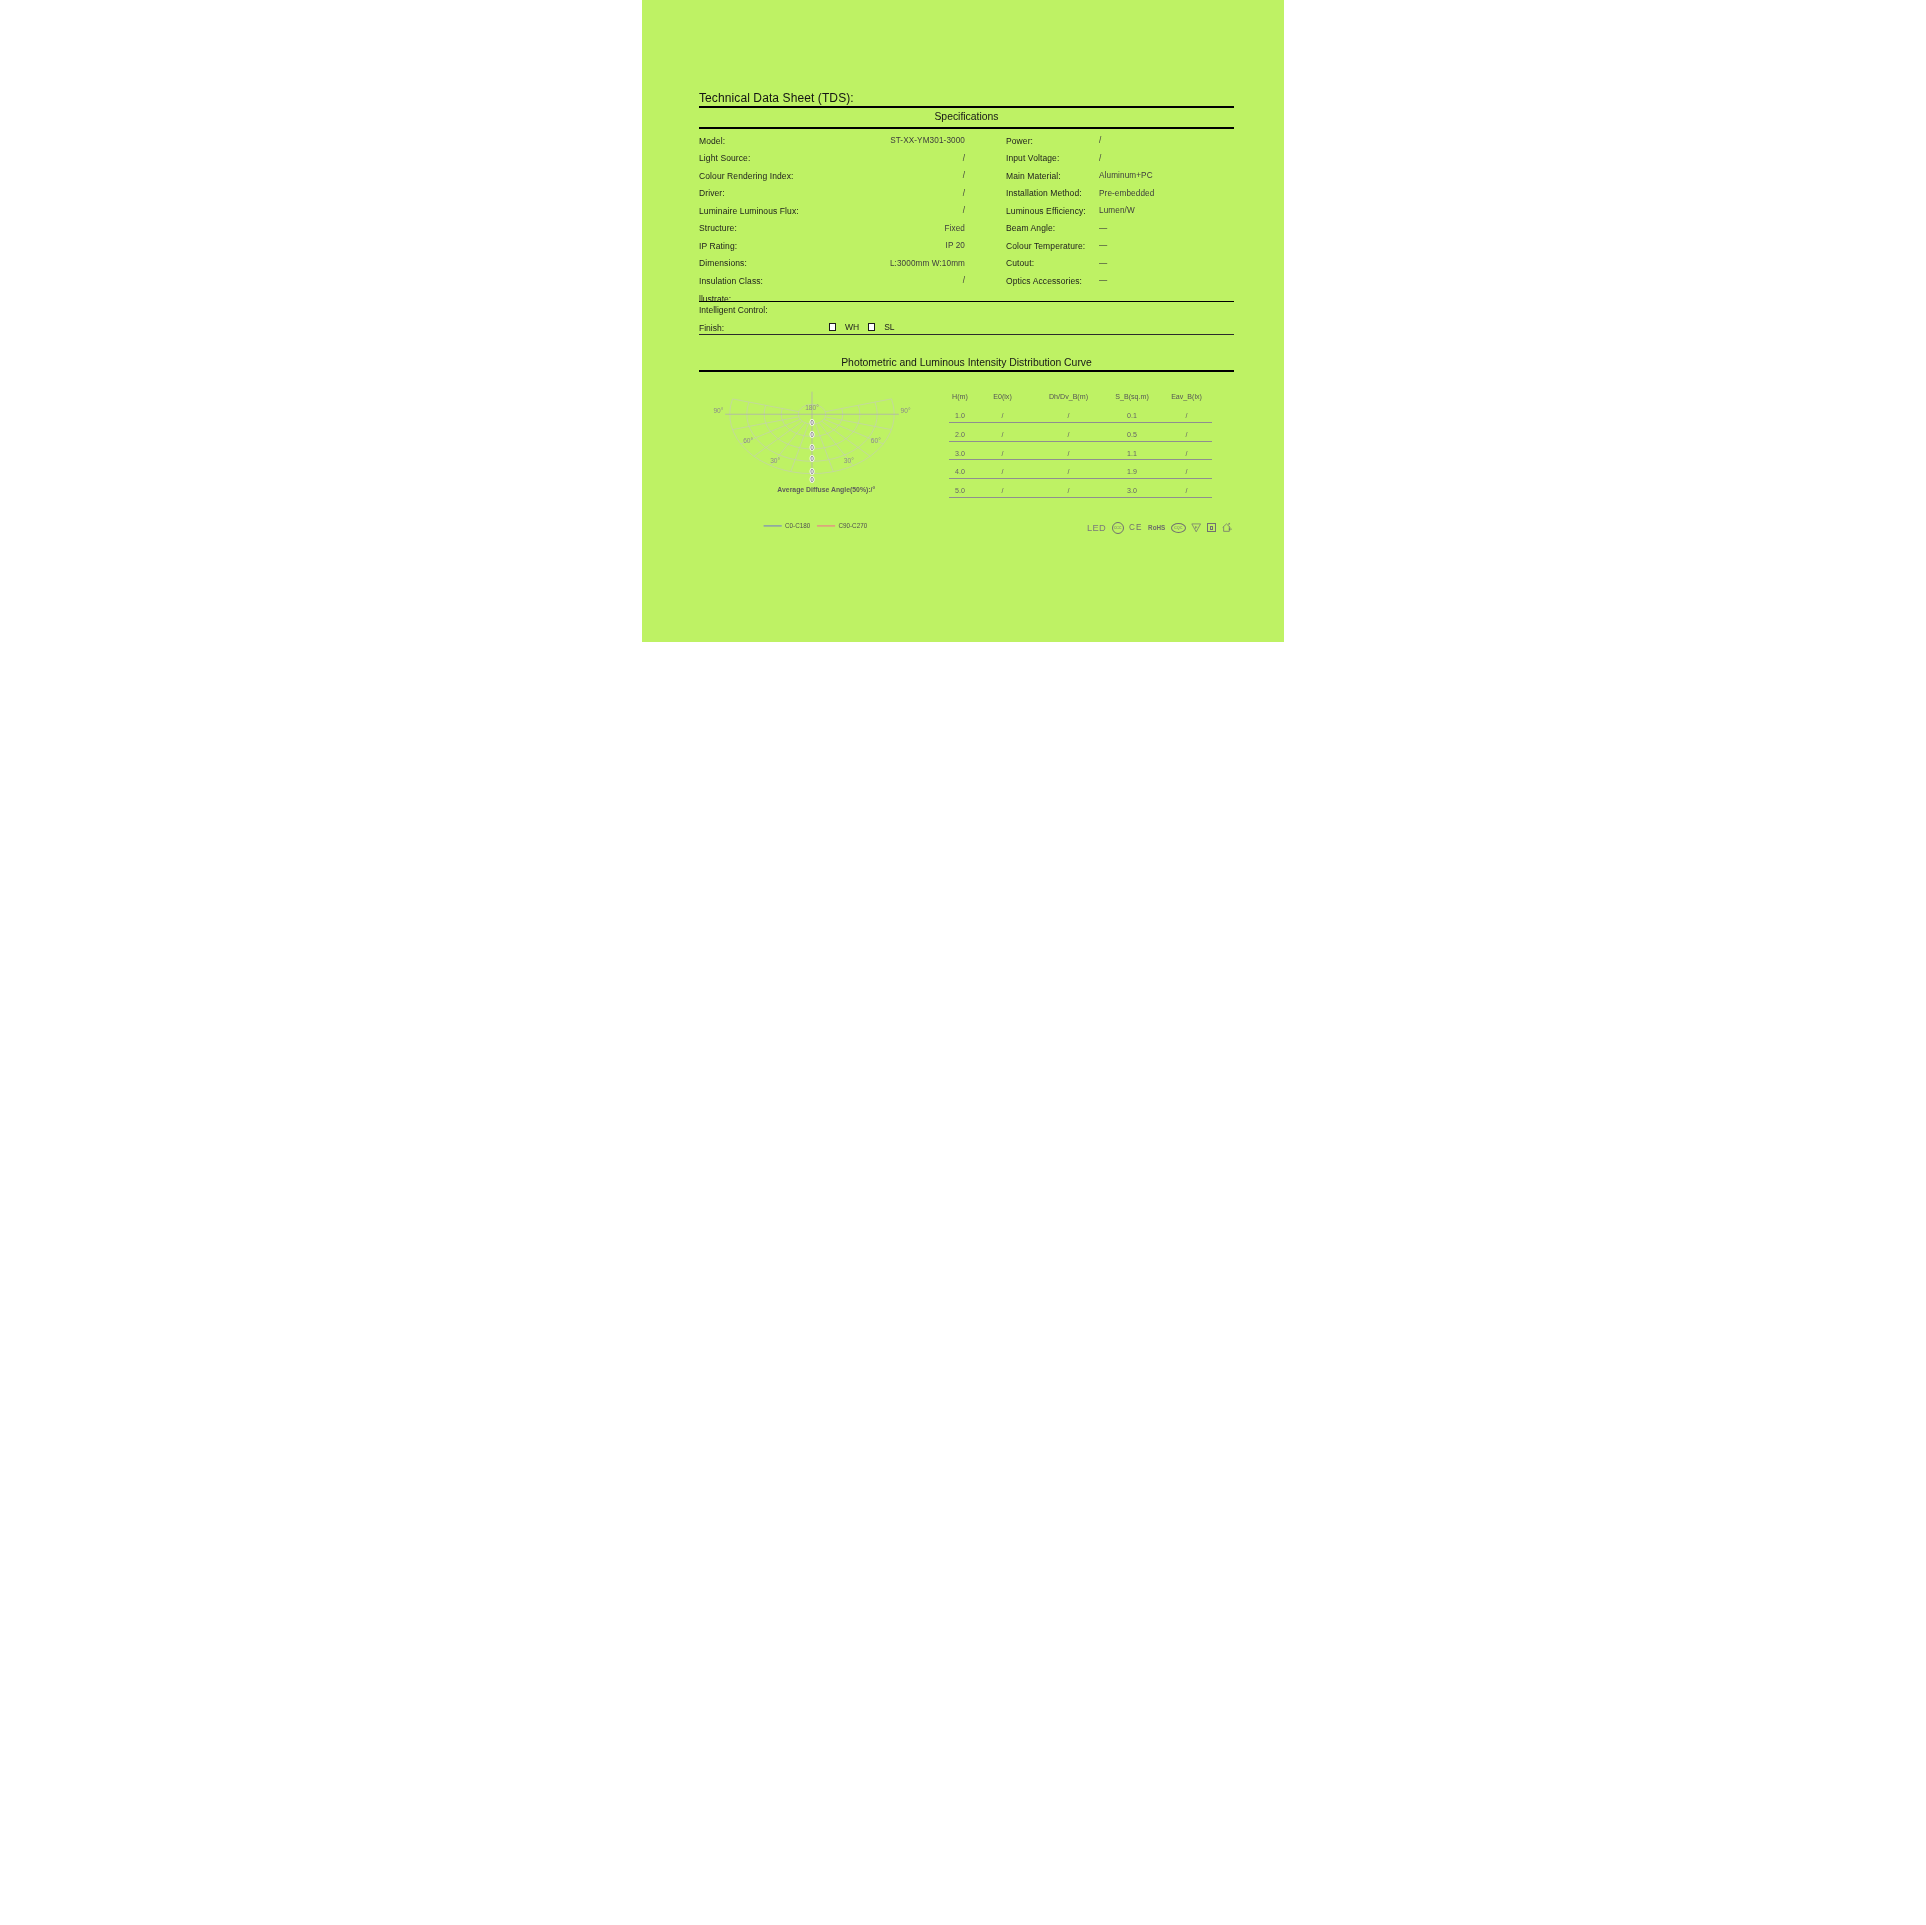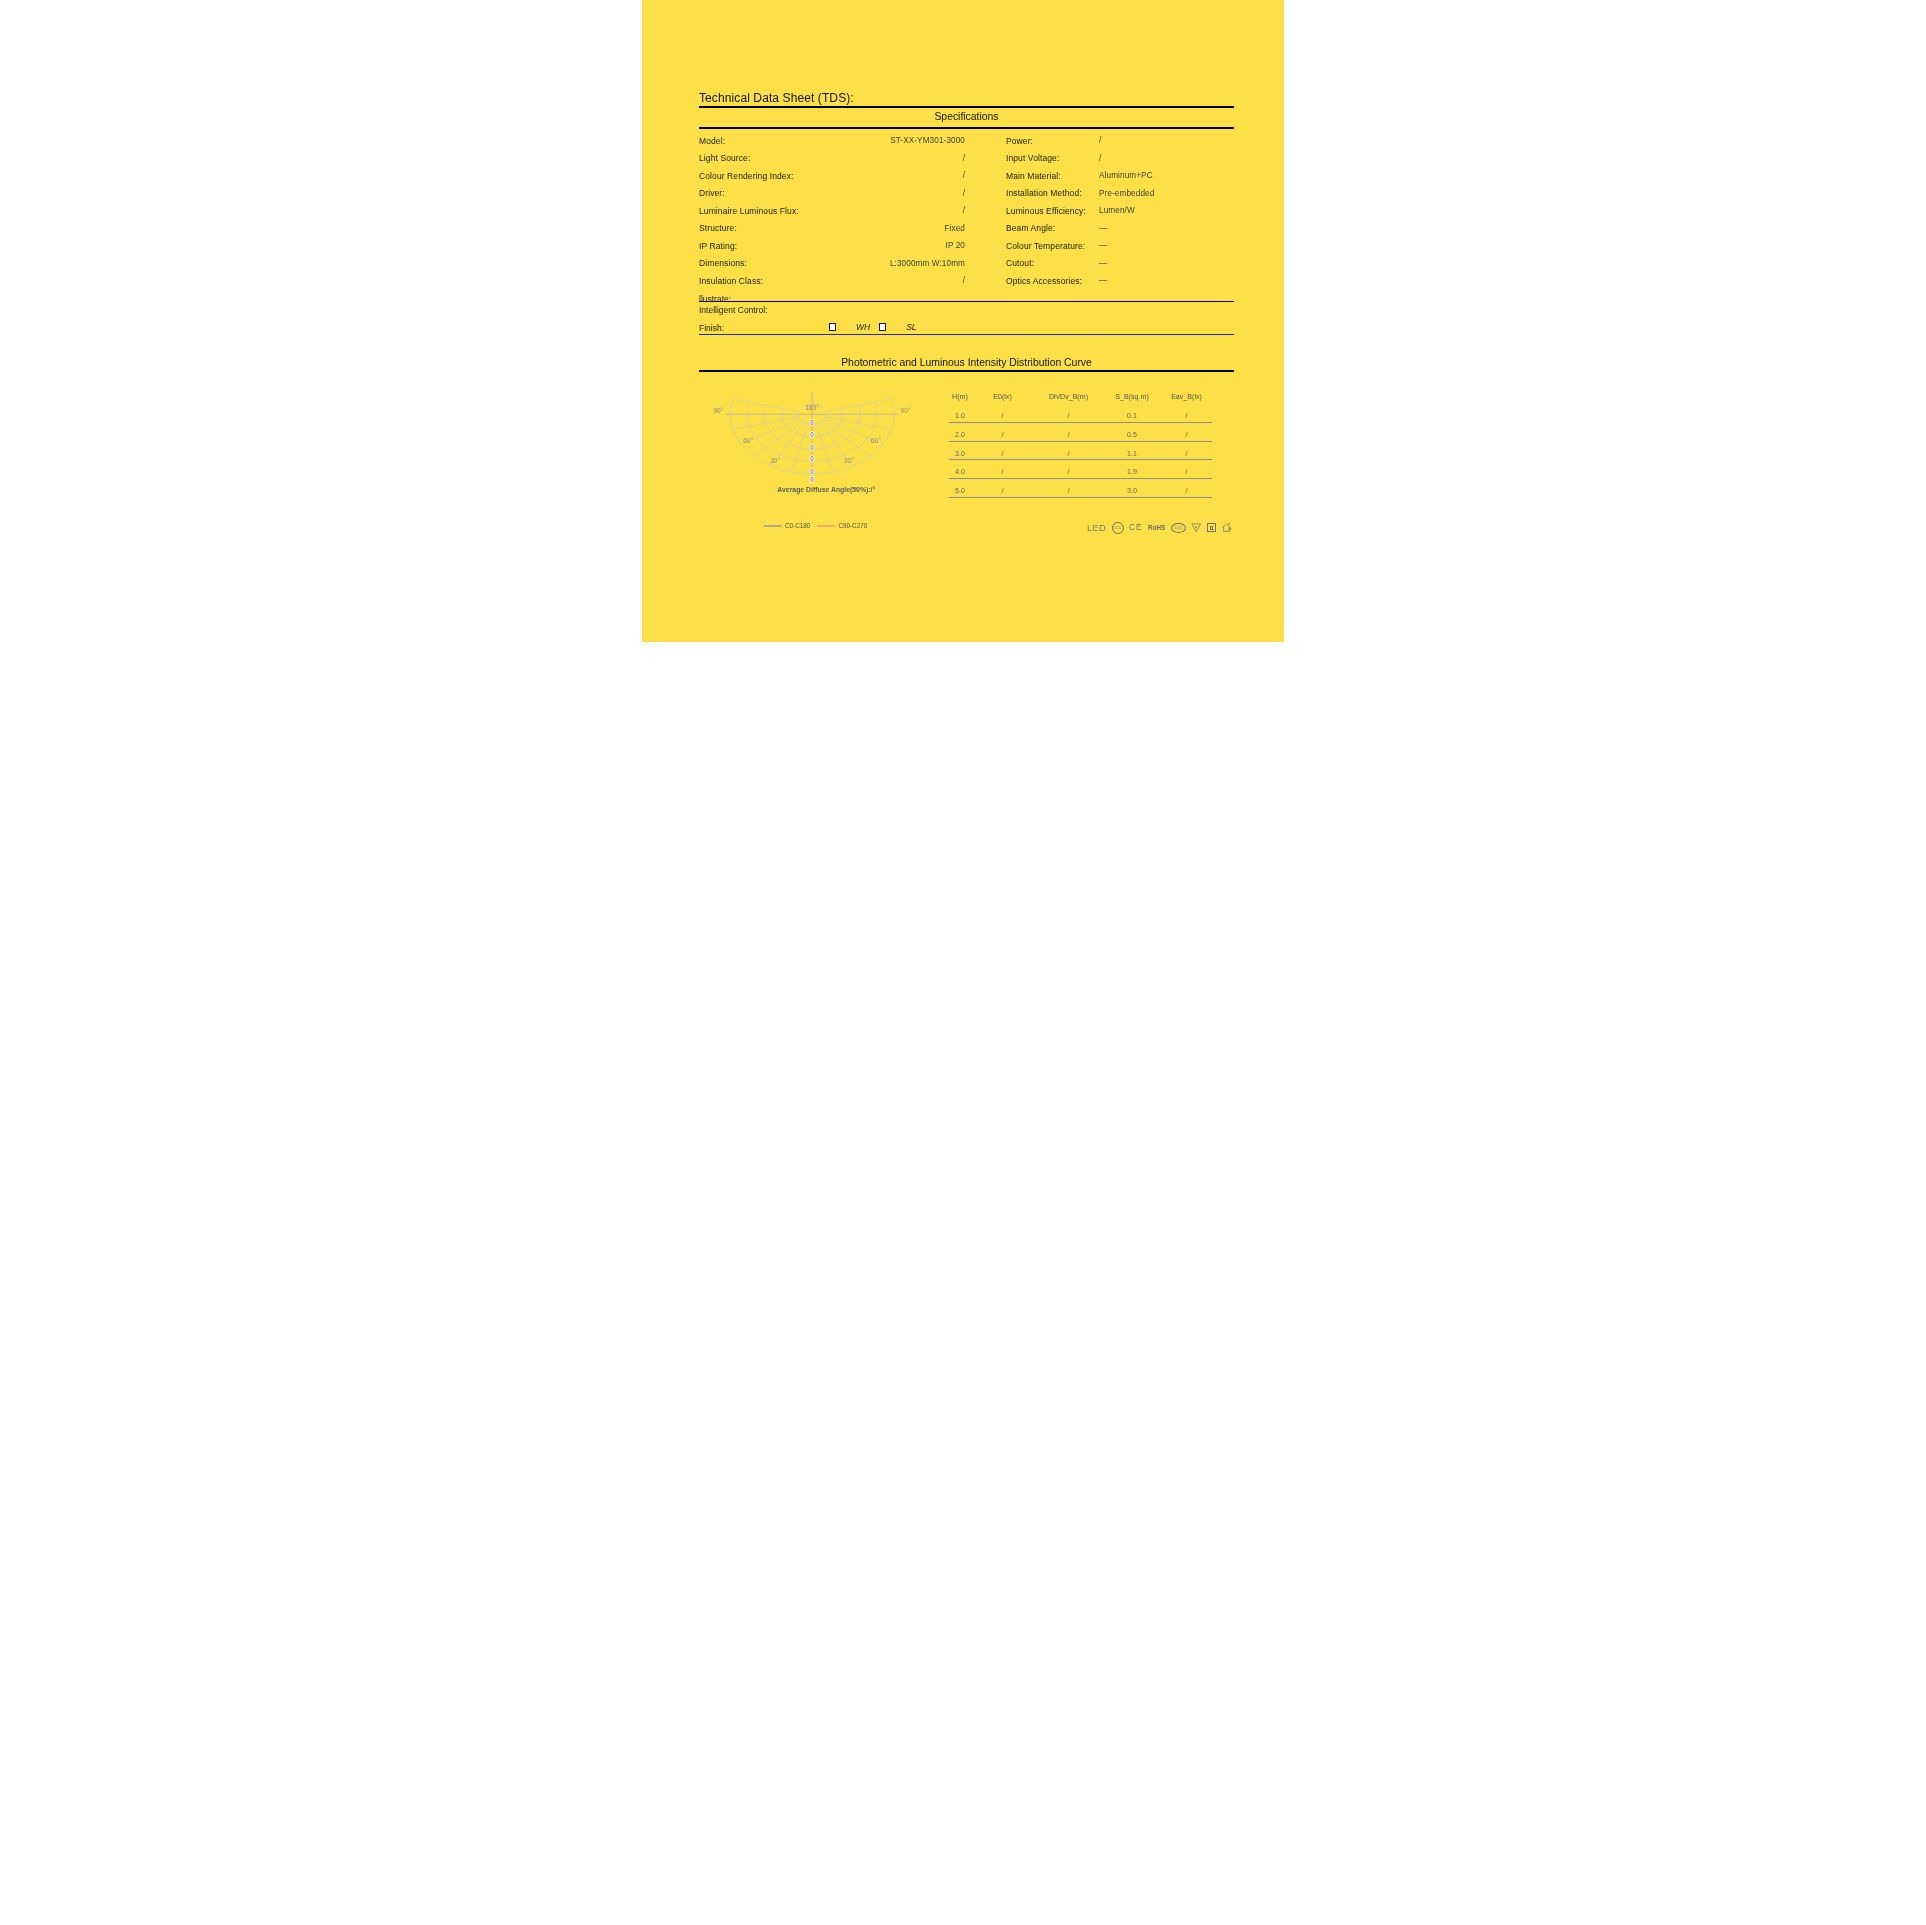--- a/index.html
+++ b/index.html
@@ -1,18 +1,18 @@
 <!DOCTYPE html>
 <html style="font-size:8.8px"><head>
 <meta charset="utf-8">
 <style>
   * { margin:0; padding:0; box-sizing:border-box; }
   html,body { background:#ffffff; }
   body { font-family:"Liberation Sans","DejaVu Sans",sans-serif; }
-  .page { position:relative; width:642px; height:642px; background:#fde047; overflow:hidden; margin:0 auto; }
+  .page { position:relative; width:642px; height:642px; background:#bef264; overflow:hidden; margin:0 auto; }
 
   
   .rule { position:absolute; left:57px; width:535px; background:#000; }
   .rule-title   { top:106px; height:1.6px; }
   .rule-spec    { top:127px; height:1.6px; }
   .rule-illu    { top:301px; height:1.1px; }
   .rule-finish  { top:334px; height:0.8px; background:#2b2b2b; }
   .rule-photo   { top:370px; height:1.6px; }
 
   
@@ -27,21 +27,21 @@
   .spec-row .c2 { width:133px;text-align:right; }
   .spec-row .c3 { width:134px;padding-left:41px; }
   .spec-row .c4 { flex:1; }
   .lab { font-size:8.5px; color:#1c1c1c; letter-spacing:0.1px; }
   .val { font-size:8.2px; color:#3d3d3d; letter-spacing:0.1px; }
 
   .illustrate-label { position:absolute; left:57px; top:294px; font-size:8.5px; color:#1c1c1c; }
   .ic-label { position:absolute; left:57px; top:305px; font-size:8.5px; color:#1c1c1c; }
   .finish-label { position:absolute; left:57px; top:323px; font-size:8.5px; color:#1c1c1c; }
   .finish-opts { position:absolute; left:187px; top:322px; display:flex; align-items:center; gap:8.8px; }
-  .finish-opt { display:flex; align-items:center; gap:20px;font-style:italic; }
+  .finish-opt { display:flex; align-items:center; gap:9px; }
   .cbox { width:7.1px; height:7.1px; border:0.9px solid #1c1c1c; background:#fff; display:inline-block; }
   .cbox-lab { font-size:8.5px; color:#1c1c1c; }
 
   
   .chart-svg { position:absolute; left:71px; top:384px; }
   .grid { fill:none; stroke:#c6c6c6; stroke-width:1; }
   .axis { stroke:#b0b0b0; stroke-width:1.4; }
   .ang-lab { fill:#8a8a8a; font-size:12px; }
   .zero-lab { fill:#858585; font-size:12px; font-weight:bold; paint-order:stroke; stroke:#ffffff; stroke-width:3px; }
   .cap-lab { fill:#5d5d5d; font-size:12.5px; font-weight:600; }

